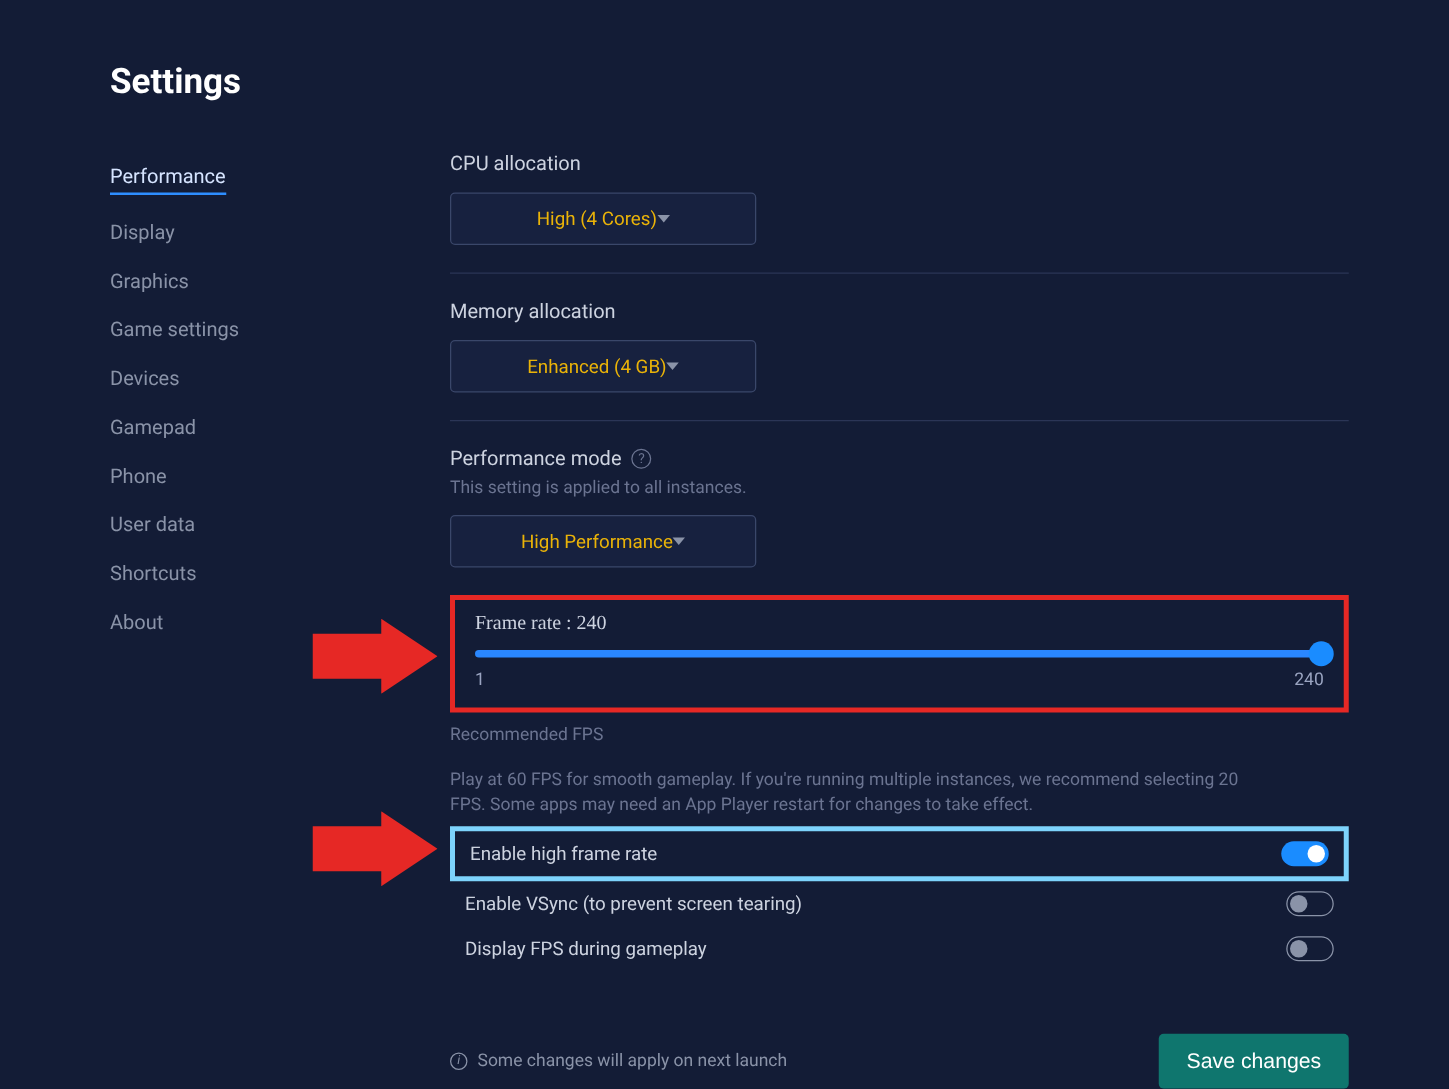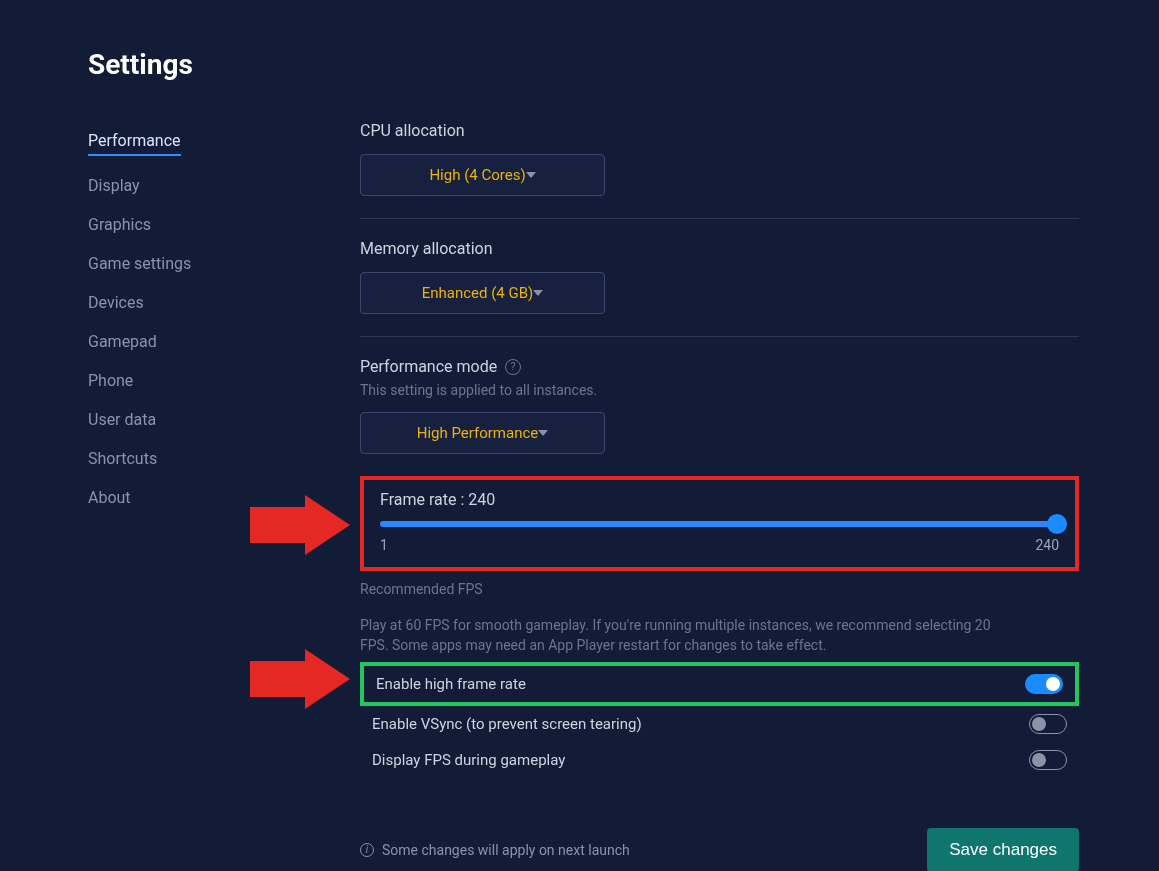--- a/index.html
+++ b/index.html
@@ -100,20 +100,21 @@
 .framerate-box {
   border: 4px solid #e62825;
   padding: 10px 16px 14px 16px;
   margin-top: 10px;
   position: relative;
 }
 .framerate-label {
   color: #cdd3e0;
   font-size: 16px;
   margin-bottom: 12px;
+  font-family: Liberation Serif, serif;
 }
 .slider-track {
   position: relative;
   height: 6px;
   background: #2a87ff;
   border-radius: 3px;
   margin: 8px 0 10px 0;
 }
 .slider-thumb {
   position: absolute;
@@ -144,21 +145,21 @@
 }
 .toggle-row {
   display: flex;
   align-items: center;
   justify-content: space-between;
   padding: 8px 12px;
   font-size: 15px;
   color: #cdd3e0;
 }
 .toggle-row.highlighted {
-  border: 4px solid #22c55e;
+  border: 4px solid #7dd3fc;
   padding: 8px 12px;
   margin-top: 6px;
   align-items: center;
 }
 .toggle {
   width: 38px; height: 20px;
   border-radius: 10px;
   position: relative;
   cursor: pointer;
 }

